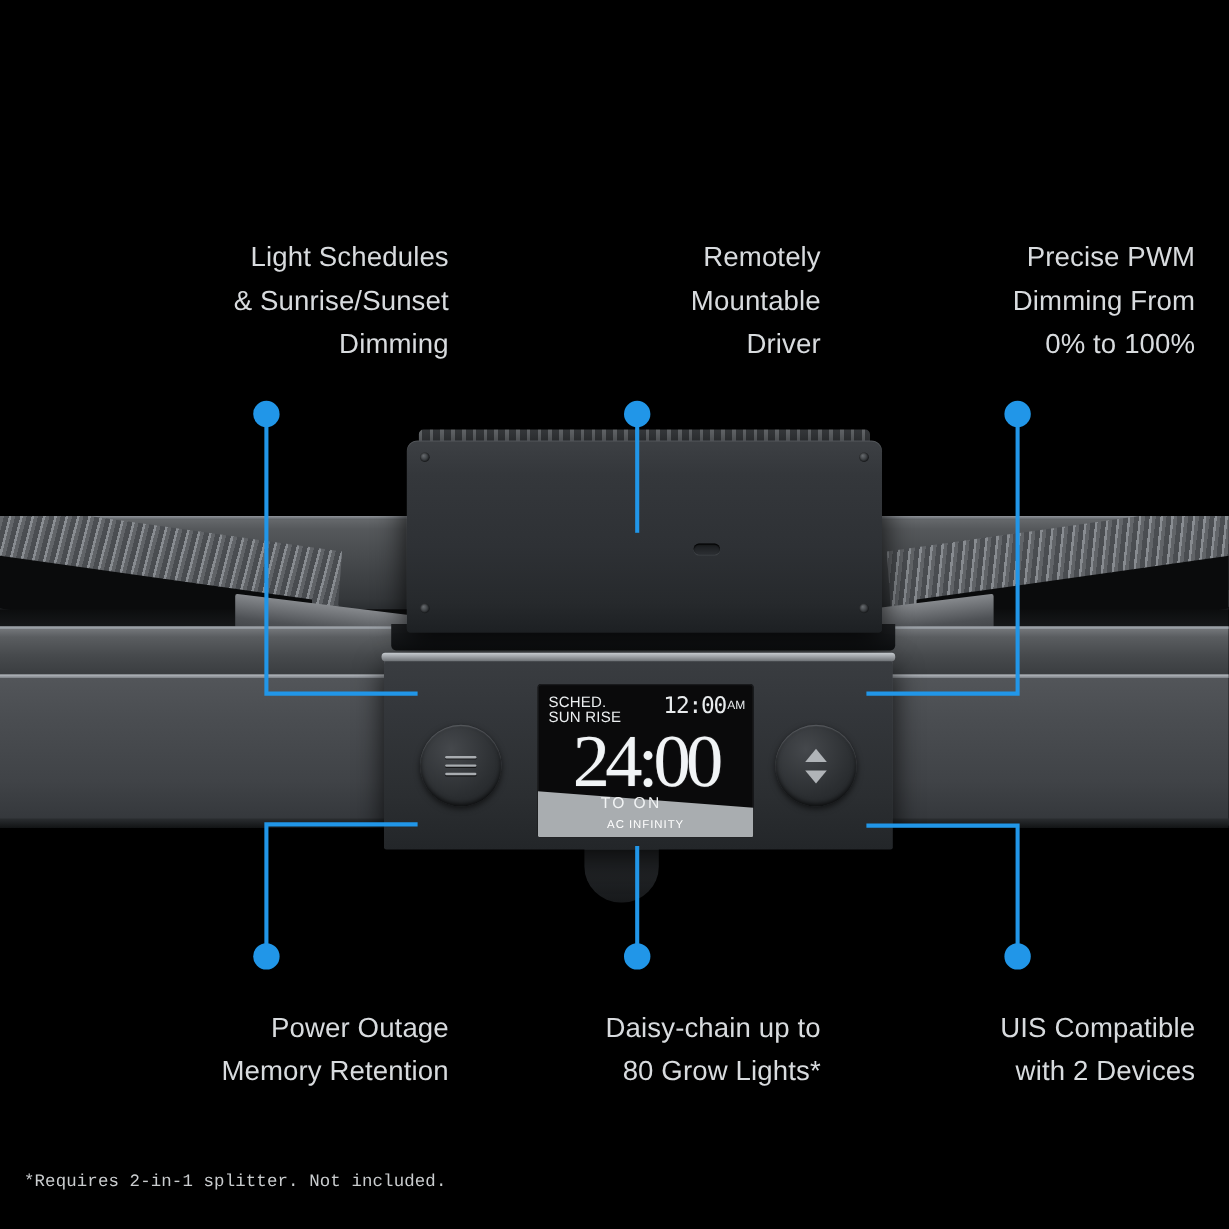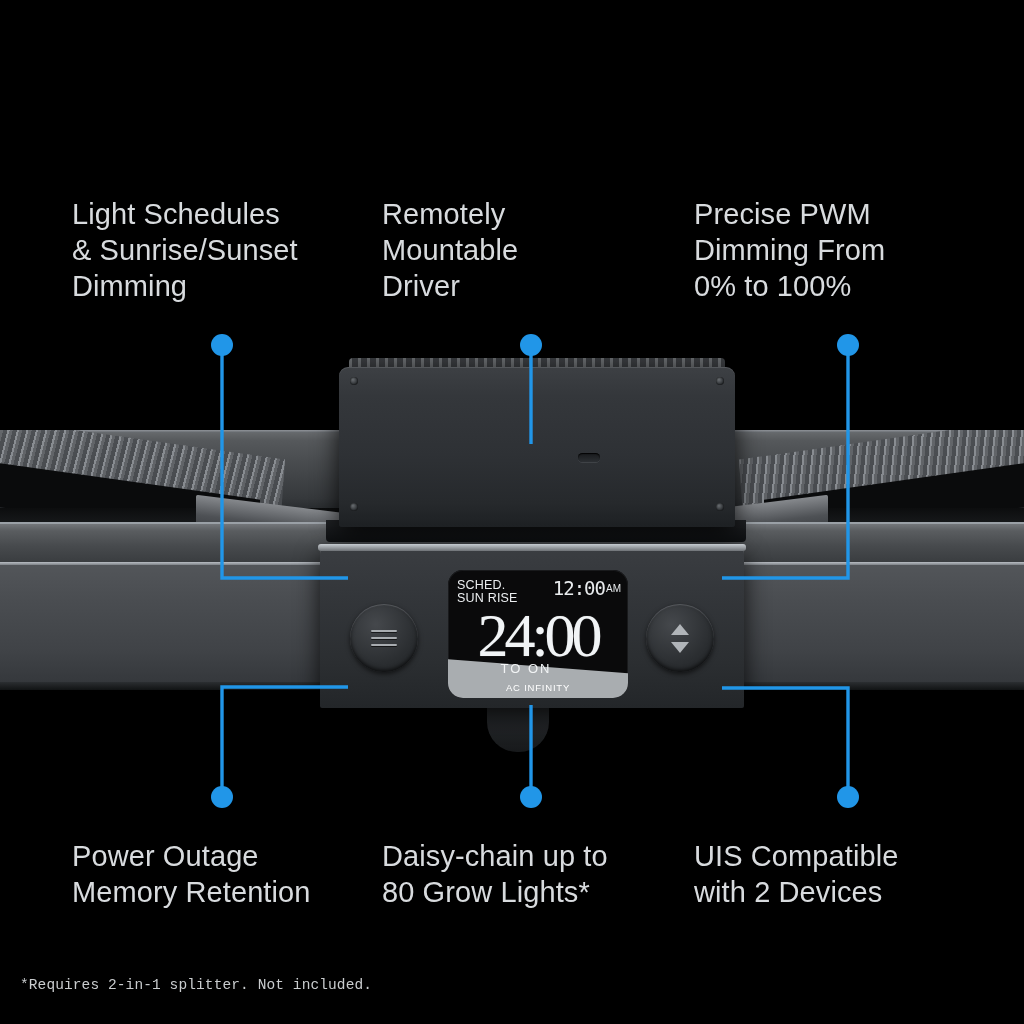--- a/index.html
+++ b/index.html
@@ -194,21 +194,21 @@
   }
   .tri { width:0; height:0; border-left:9px solid transparent; border-right:9px solid transparent; }
   .tri.up   { border-bottom:11px solid #b0b4b8; margin-bottom:7px; }
   .tri.down { border-top:11px solid #b0b4b8; }
 
   
   #lcd {
     position: absolute; left: 128px; top: 22px;
     width: 180px; height: 128px;
     background: #0a0a0b;
-    border-radius: 15px;
+    border-radius: 3px;
     overflow: hidden;
     box-shadow: inset 0 0 0 1px #191a1c;
   }
   .lcd-label {
     position: absolute; left: 9px; top: 9px;
     color: #eceff1; font-size: 12.5px; line-height: 13px;
     font-family: "Liberation Sans", sans-serif;
     letter-spacing: .2px;
   }
   .lcd-clock {
@@ -252,23 +252,23 @@
     width: 62px; height: 46px;
     background: linear-gradient(180deg,#2b2e31,#17191b);
     border-radius: 0 0 30px 30px;
     z-index: 7;
   }
 
   
   .callout {
     position: absolute;
     color: #d8dbde;
-    font-size: 29px;
+    font-size: 23px;
     line-height: 36px;
-    text-align: left;
+    text-align: right;
     white-space: pre-line;
     letter-spacing: .1px;
   }
   .callout.t1 { left: 72px;  top: 196px; width: 302px; }
   .callout.t2 { left: 382px; top: 196px; width: 302px; }
   .callout.t3 { left: 694px; top: 196px; width: 302px; }
   .callout.b1 { left: 72px;  top: 838px; width: 302px; }
   .callout.b2 { left: 382px; top: 838px; width: 302px; }
   .callout.b3 { left: 694px; top: 838px; width: 302px; }
 

